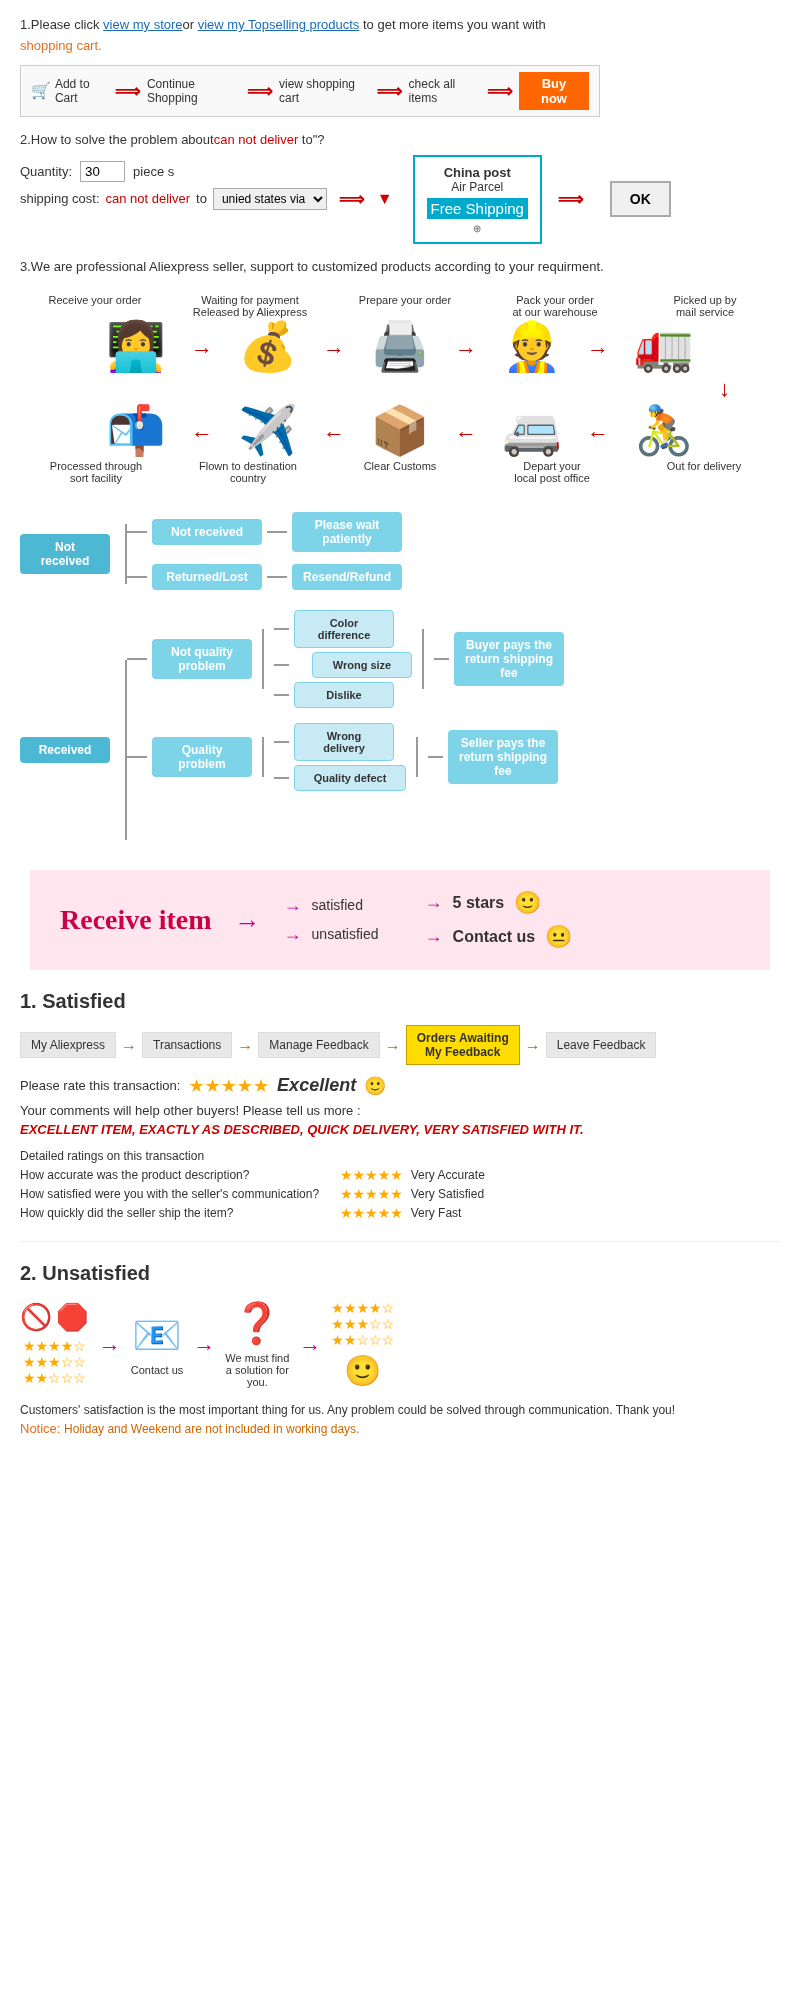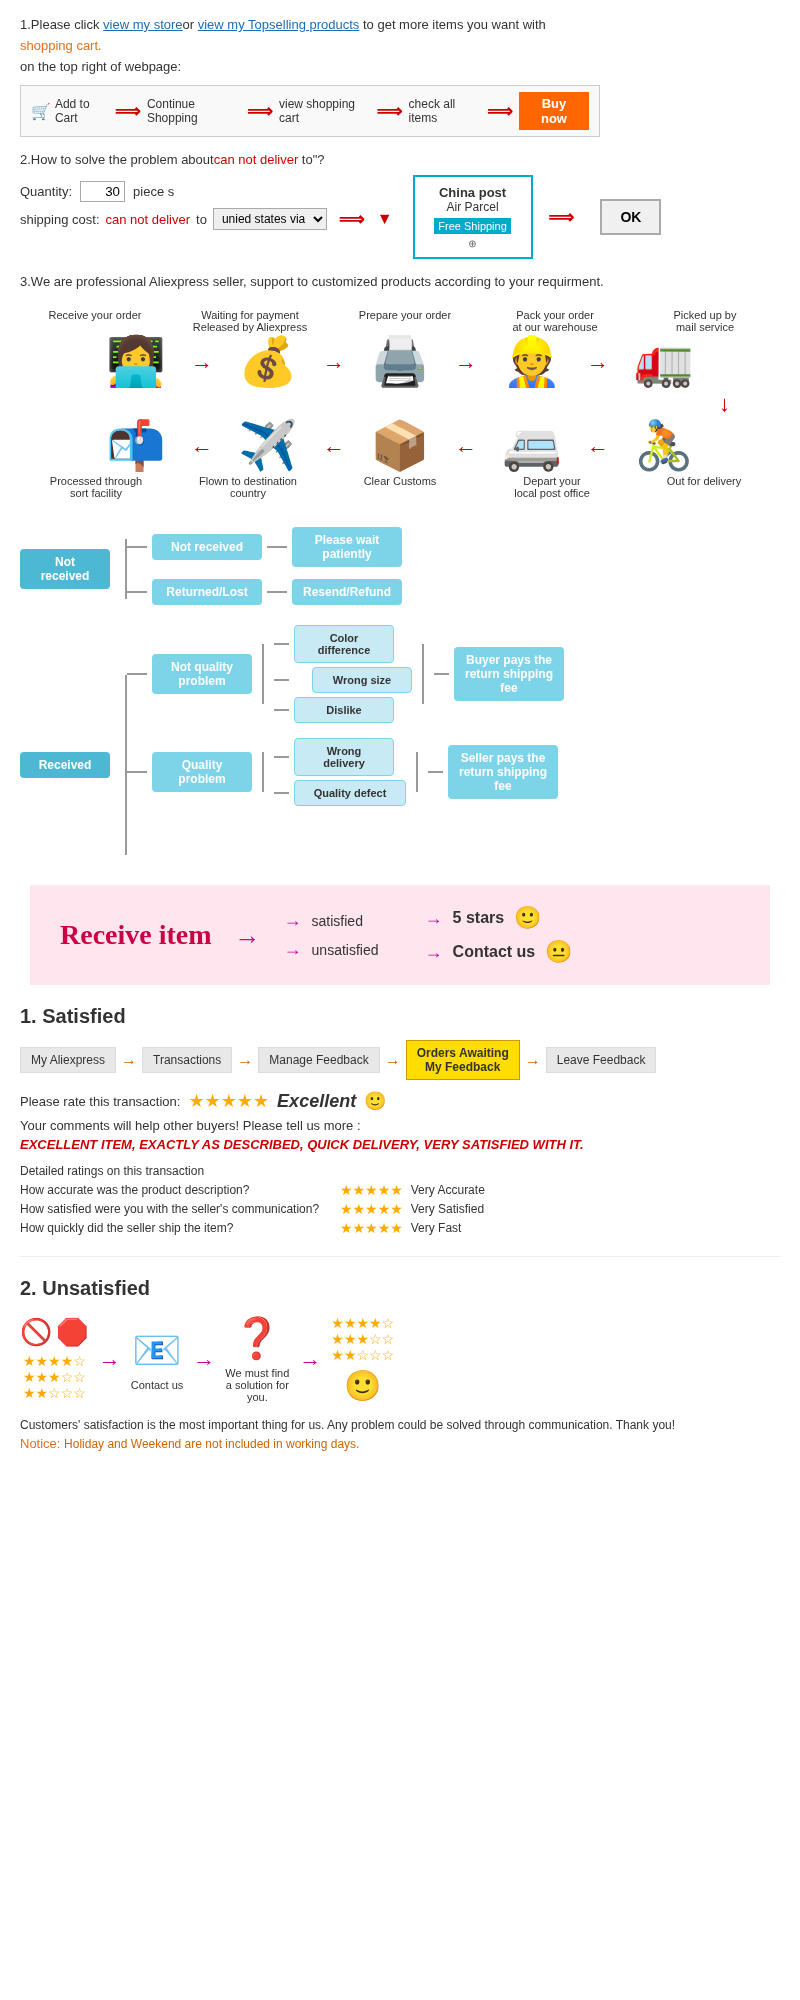--- a/index.html
+++ b/index.html
@@ -14,28 +14,28 @@
     .text-orange { color: #e07020; }
     
     .cart-steps { display: flex; align-items: center; margin: 8px 0; border: 1px solid #ccc; padding: 6px 10px; background: #f9f9f9; width: 580px; }
     .cart-step { display: flex; align-items: center; font-size: 12px; }
     .arrow-red { color: #cc0000; font-size: 18px; margin: 0 6px; font-weight: bold; }
     .buy-now-btn { background: #ff6600; color: #fff; border: none; padding: 4px 10px; font-size: 13px; font-weight: bold; cursor: pointer; }
     
     
     .section2 { margin-bottom: 15px; }
     .qty-row { display: flex; align-items: center; gap: 8px; margin: 6px 0; }
-    .qty-input { border: 1px solid #aaa; width: 45px; padding: 2px 4px; text-align: right; }
+    .qty-input { border: 1px solid #aaa; width: 45px; padding: 2px 4px; text-align: left; }
     .shipping-row { display: flex; align-items: center; gap: 6px; margin: 4px 0; }
     .ship-select { border: 1px solid #aaa; padding: 2px 4px; font-size: 12px; }
     .arrow-down { font-size: 16px; color: #cc0000; }
     .text-red { color: #cc0000; }
     
     .china-post-box { border: 2px solid #00aacc; padding: 8px 12px; text-align: center; min-width: 120px; }
-    .free-shipping { background: #00aacc; color: #fff; font-size: 11px; padding: 2px 4px; margin: 4px 0; display: inline-block; }
+    .free-shipping { background: #00aacc; color: #fff; font-size: 15px; padding: 2px 4px; margin: 4px 0; display: inline-block; }
     .ok-btn { background: #f0f0f0; border: 2px solid #aaa; padding: 8px 18px; font-size: 14px; font-weight: bold; cursor: pointer; margin-left: 10px; }
     
     
     .section3 { margin-bottom: 20px; }
     
     
     .process-section { margin: 20px 0; }
     
     .dt-box { display: inline-flex; align-items: center; justify-content: center; text-align: center; border-radius: 4px; font-size: 12px; font-weight: bold; padding: 6px 10px; }
     .dt-blue { background: #4db8d4; color: #fff; }
@@ -94,21 +94,20 @@
 </head>
 <body>
 
 <div class="main-container">
 
   <div class="section1">
     <p>
       <span>1.Please click </span><span class="link-blue">view my store</span><span>or </span><span class="link-blue">view my Topselling products</span><span> to get more items you want with</span>
       <br><span class="text-orange">shopping cart.</span>
     </p>
-    <p>on the top right of webpage:</p>
 
     <div class="cart-steps">
       <div class="cart-step">
         <span style="font-size:16px; margin-right:4px;">🛒</span>
         <span>Add to Cart</span>
       </div>
       <span class="arrow-red">⟹</span>
       <div class="cart-step">
         <span>Continue Shopping</span>
       </div>

